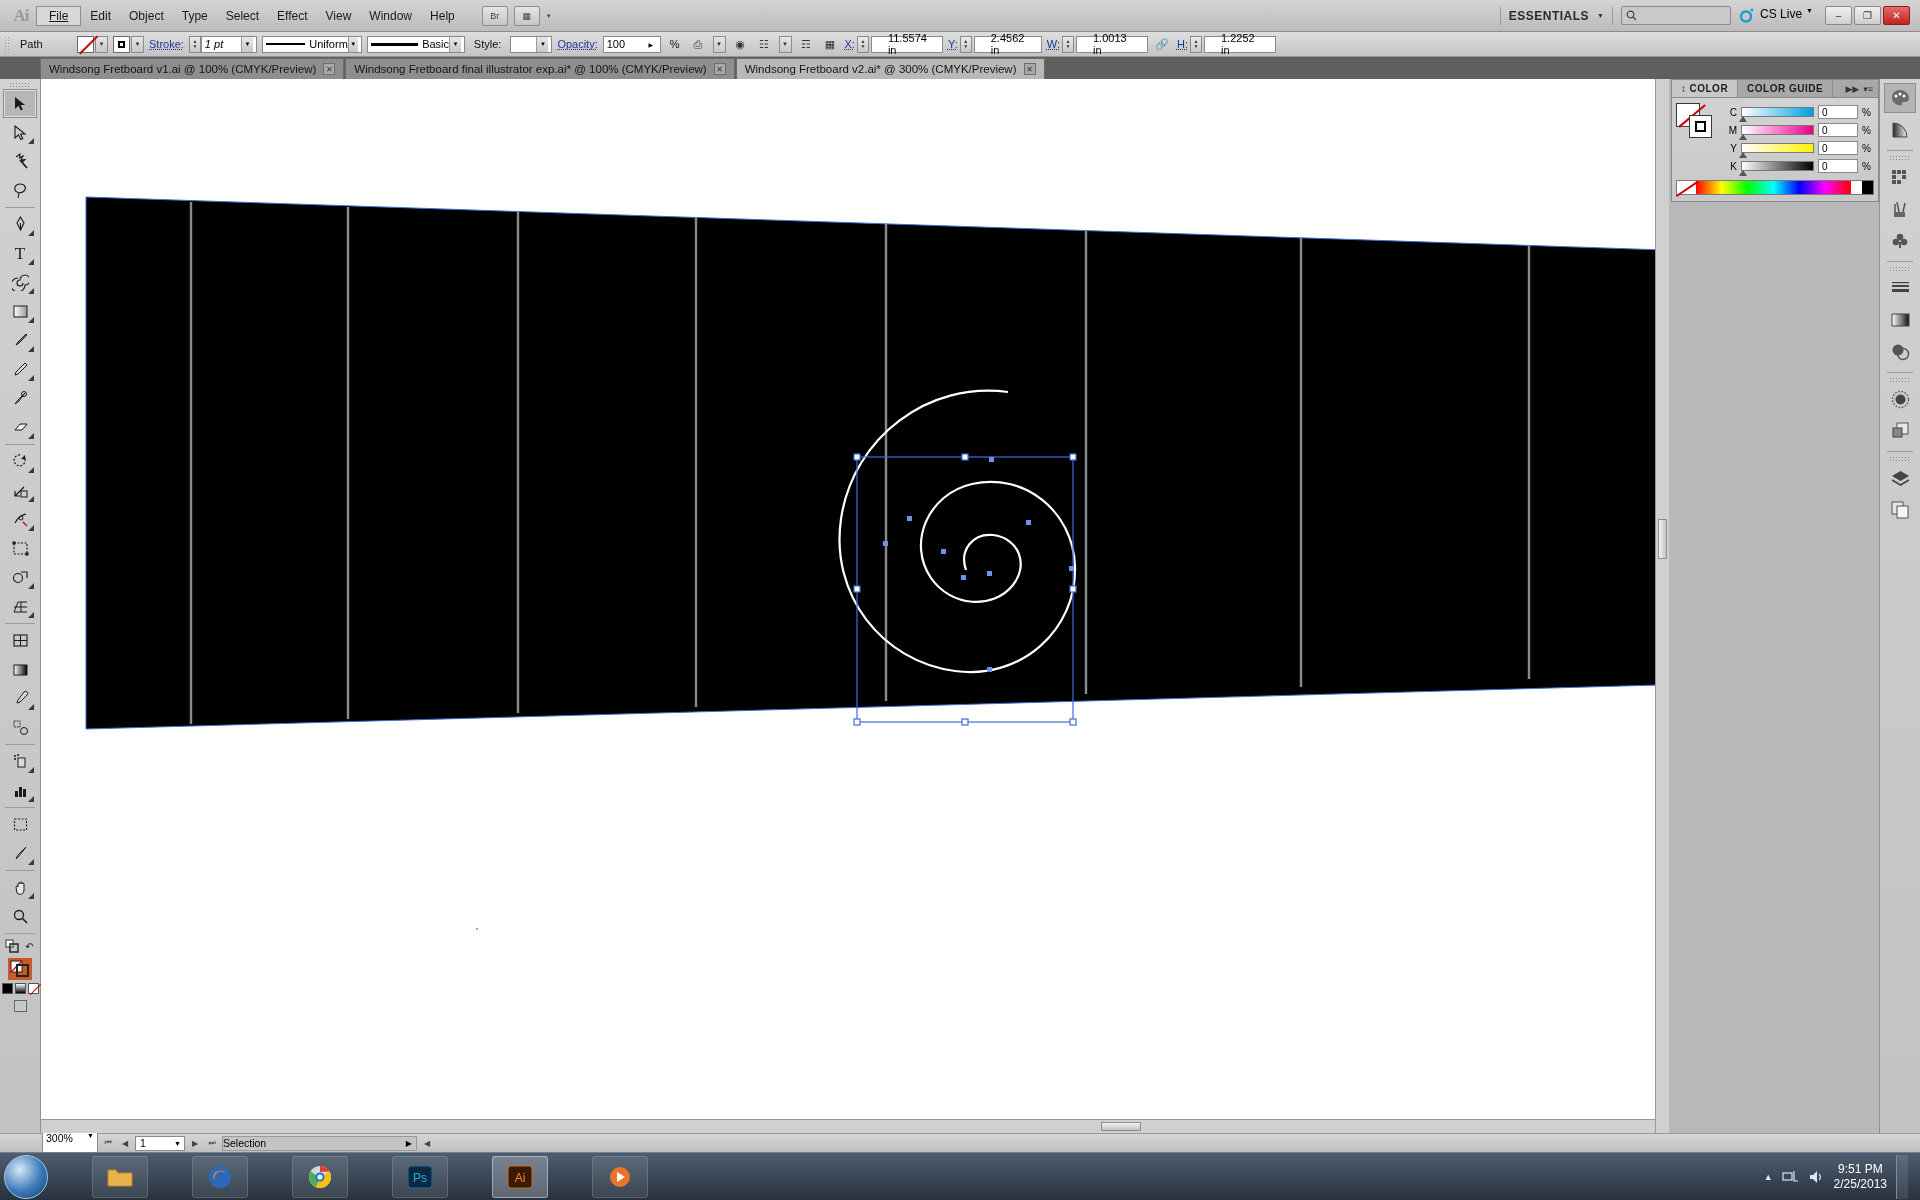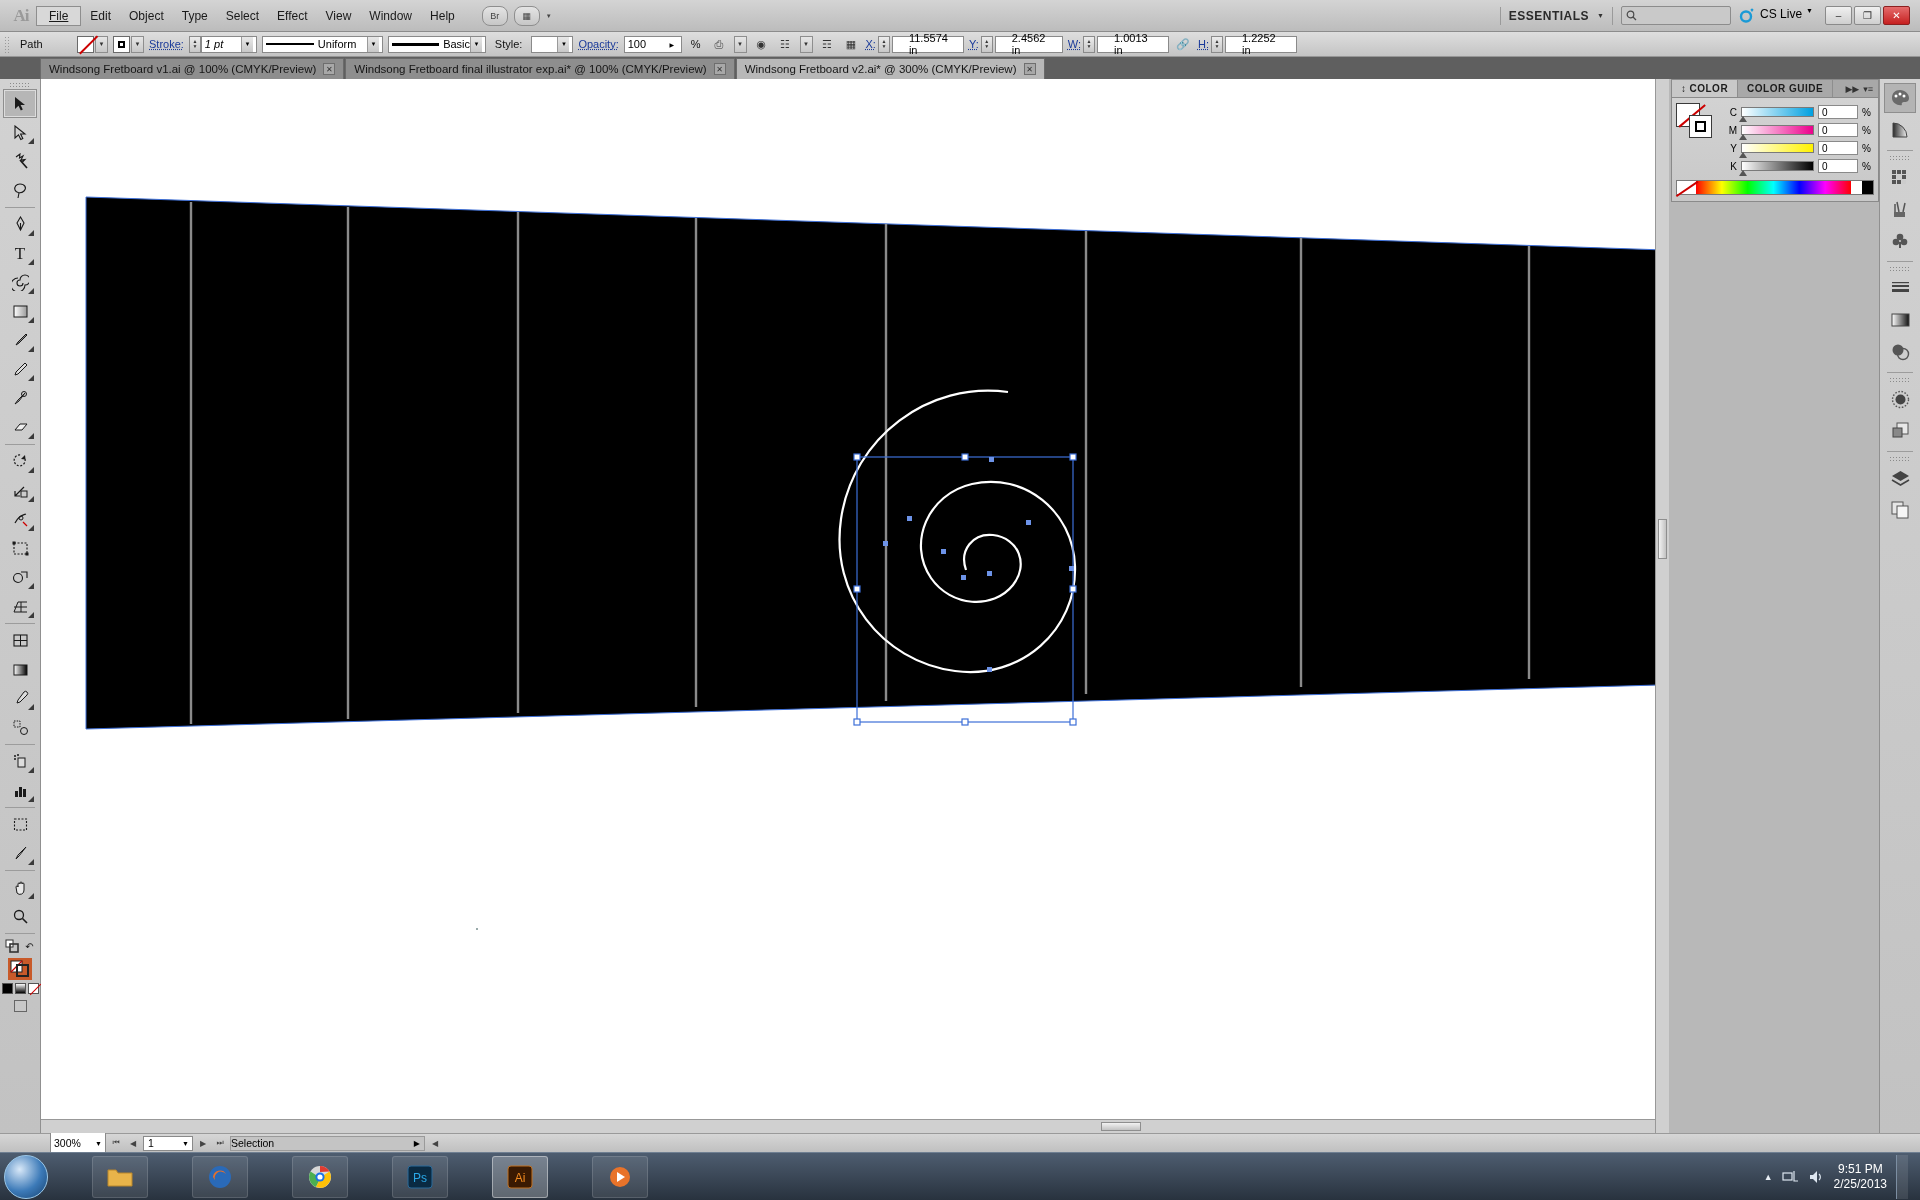--- a/index.html
+++ b/index.html
@@ -16,21 +16,21 @@
              border-bottom:1px solid #8c8c8c; display:flex; align-items:center;
              padding:0 6px; position:relative; }
   .ai-logo { width:30px; height:22px; display:flex; align-items:center;
              justify-content:center; font-weight:bold; font-size:17px;
              color:#9a9a9a; font-family:"Liberation Serif",serif; letter-spacing:-1px; }
   .menuitem { padding:3px 9px; font-size:12px; color:#1a1a1a; cursor:default; }
   .menuitem.active { background:#d8d8d8; border:1px solid #8e8e8e; padding:2px 12px; }
   .menuitem u { text-decoration:underline; }
   .mb-right { margin-left:auto; display:flex; align-items:center; gap:8px; padding-right:4px; }
   .sq-btn { width:26px; height:20px; background:linear-gradient(#e4e4e4,#c6c6c6);
-            border:1px solid #8e8e8e; border-radius:8px; display:flex;
+            border:1px solid #8e8e8e; border-radius:2px; display:flex;
             align-items:center; justify-content:center; font-size:9px; color:#444; }
   .ws-name { font-size:12px; font-weight:bold; letter-spacing:.5px; color:#2a2a2a; }
   .searchbox { width:110px; height:19px; background:#c9c9c9; border:1px solid #8c8c8c;
                border-radius:2px; display:flex; align-items:center; padding-left:4px; }
   .cslive { display:flex; align-items:flex-start; gap:4px; font-size:12px; }
   .wbtn { width:27px; height:19px; border:1px solid #8a8a8a; border-radius:2px;
           background:linear-gradient(#f0f0f0,#cfcfcf); display:flex; align-items:center;
           justify-content:center; font-size:10px; color:#333; }
   .wbtn.close { background:linear-gradient(#e56c6c,#c62020); color:#fff; border-color:#8c2020; }
   .vsep { width:1px; height:18px; background:#9a9a9a; }
@@ -157,21 +157,21 @@
   .dockdiv { width:26px; height:1px; background:#9c9c9c; margin:3px 0 4px; }
   .dockgrip { width:22px; height:5px;
               background-image:radial-gradient(#8a8a8a 38%, transparent 40%);
               background-size:3px 3px; margin-bottom:2px; }
 
   
   .statusbar { height:19px; background:linear-gradient(#d6d6d6,#c0c0c0);
                border-top:1px solid #9a9a9a; display:flex; align-items:center;
                padding-left:42px; gap:3px; font-size:10.5px; }
   .zoomcombo { width:56px; height:24px; background:#fff; border:1px solid #8a8a8a;
-               display:flex; align-items:center; padding-left:3px;margin-left:8px; }
+               display:flex; align-items:flex-start; padding-left:3px; }
   .navbtn { width:14px; height:15px; display:flex; align-items:center;
             justify-content:center; font-size:8px; color:#444; }
   .pagefield { width:50px; height:15px; background:#fff; border:1px solid #8a8a8a;
                display:flex; align-items:center; padding-left:4px; }
   .statustext { width:195px; height:15px; background:#c4c4c4; border:1px solid #9a9a9a;
                 display:flex; align-items:center; justify-content:space-between; }
 
   
   .taskbar { position:absolute; left:0; right:0; bottom:0; height:48px;
              background:linear-gradient(#4e5d70,#28323e); display:flex;
@@ -258,21 +258,21 @@
       <div class="spinner">
           <span>▲</span>
           <span>▼</span>
         </div>
       <div class="combo" style="width:56px;font-style:italic;">
         <span>1 pt</span>
         <span class="dd">▼</span>
       </div>
     </div>
 
-    <div class="combo" style="width:121px;">
+    <div class="combo" style="width:100px;">
       <div class="strokeline"></div>
       <span style="margin-left:4px;">Uniform</span>
       <span class="dd">▼</span>
     </div>
 
     <div class="combo" style="width:98px;">
       <div class="strokeline" style="height:3px;"></div>
       <span style="margin-left:4px;">Basic</span>
       <span class="dd">▼</span>
     </div>

